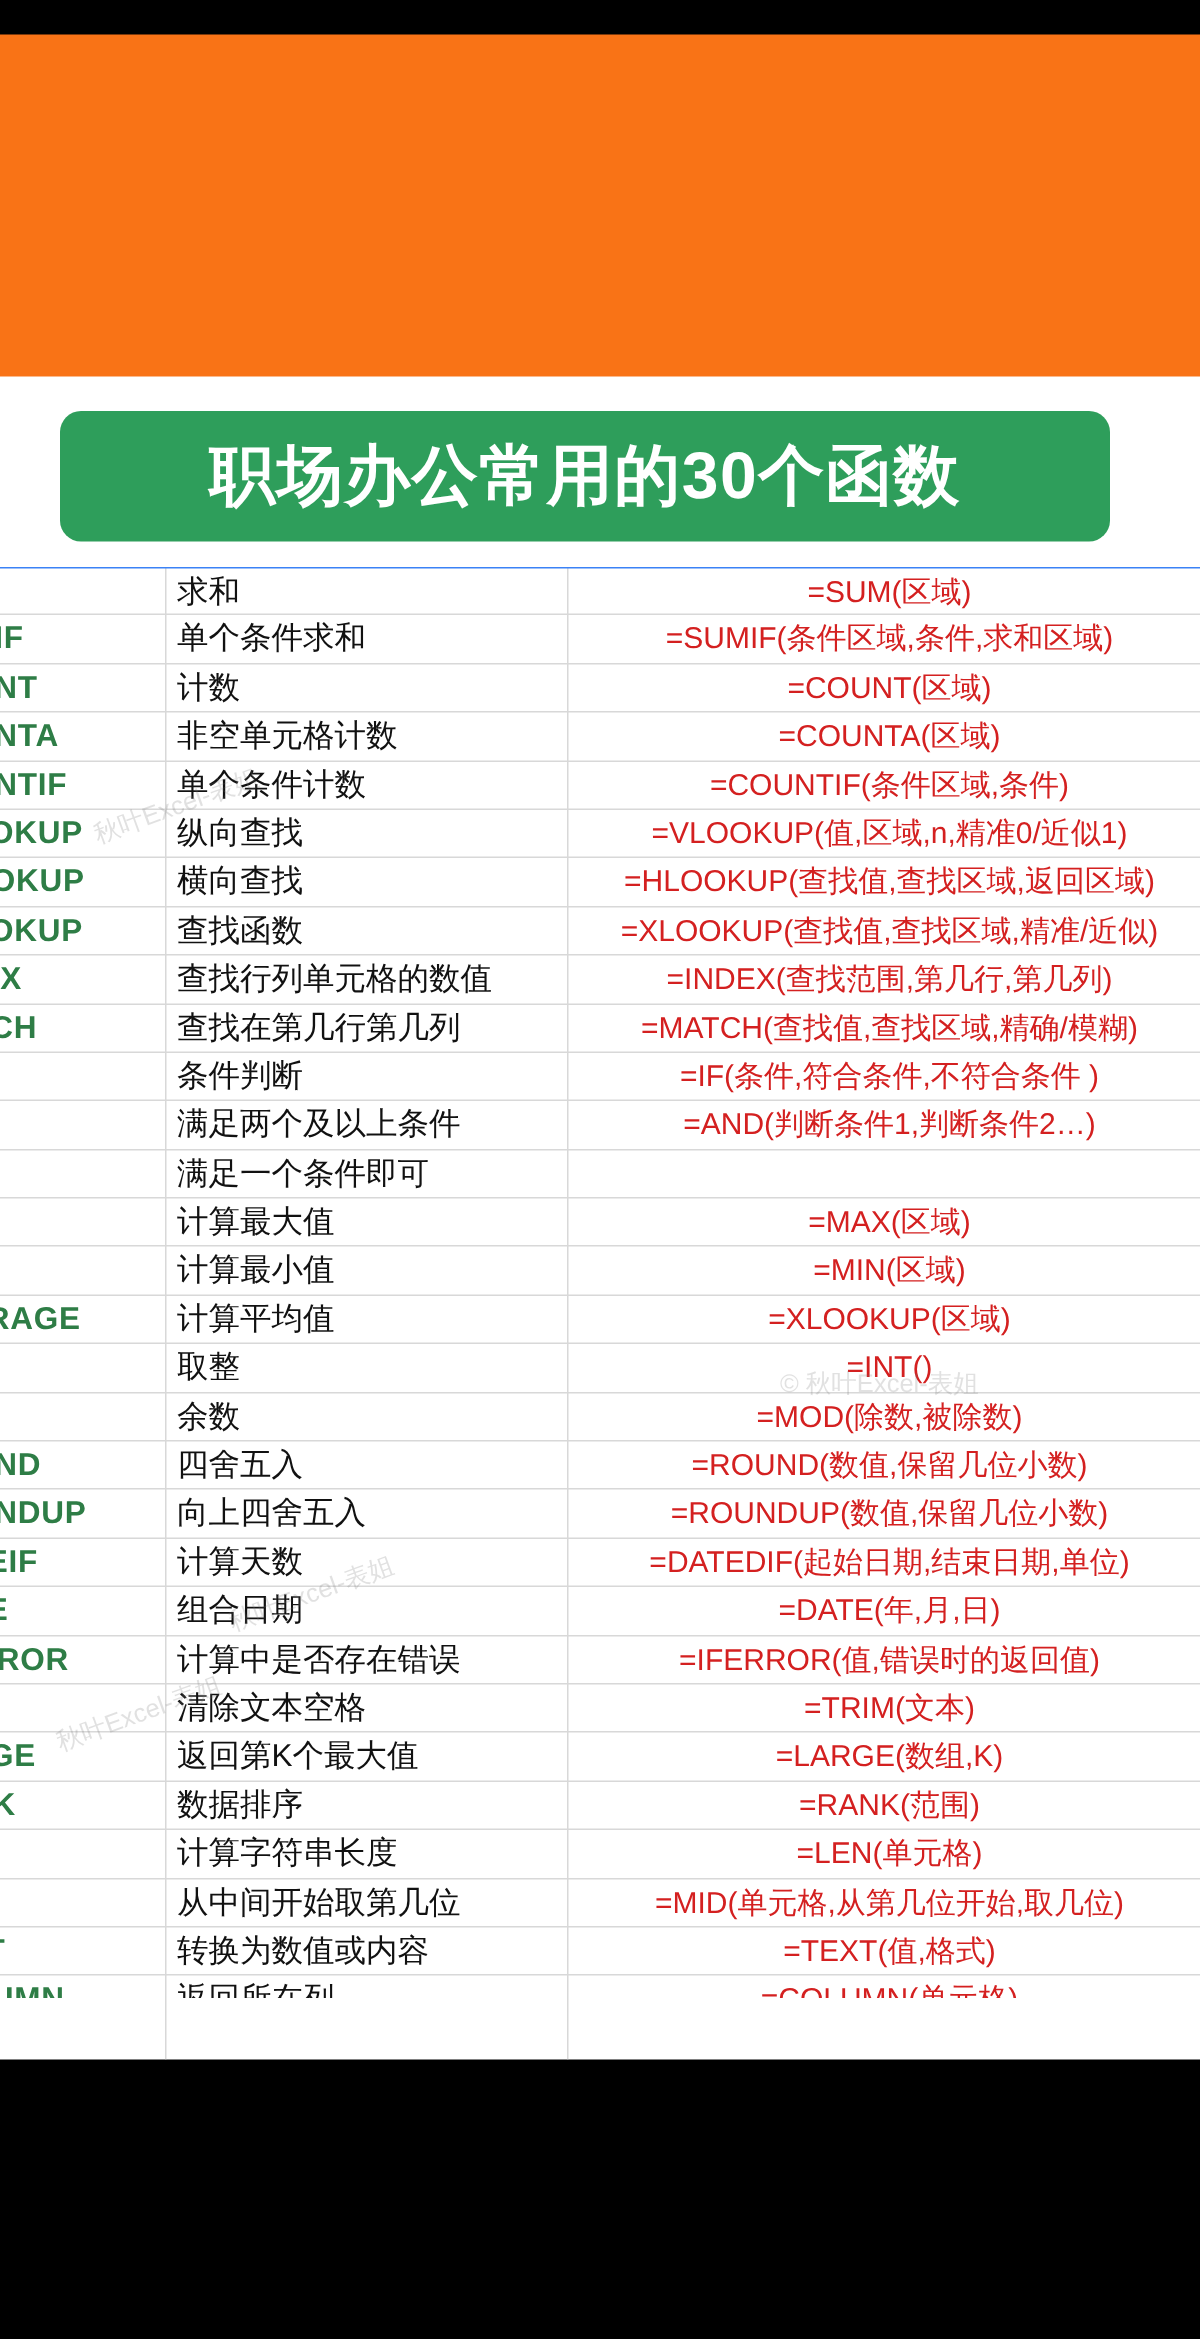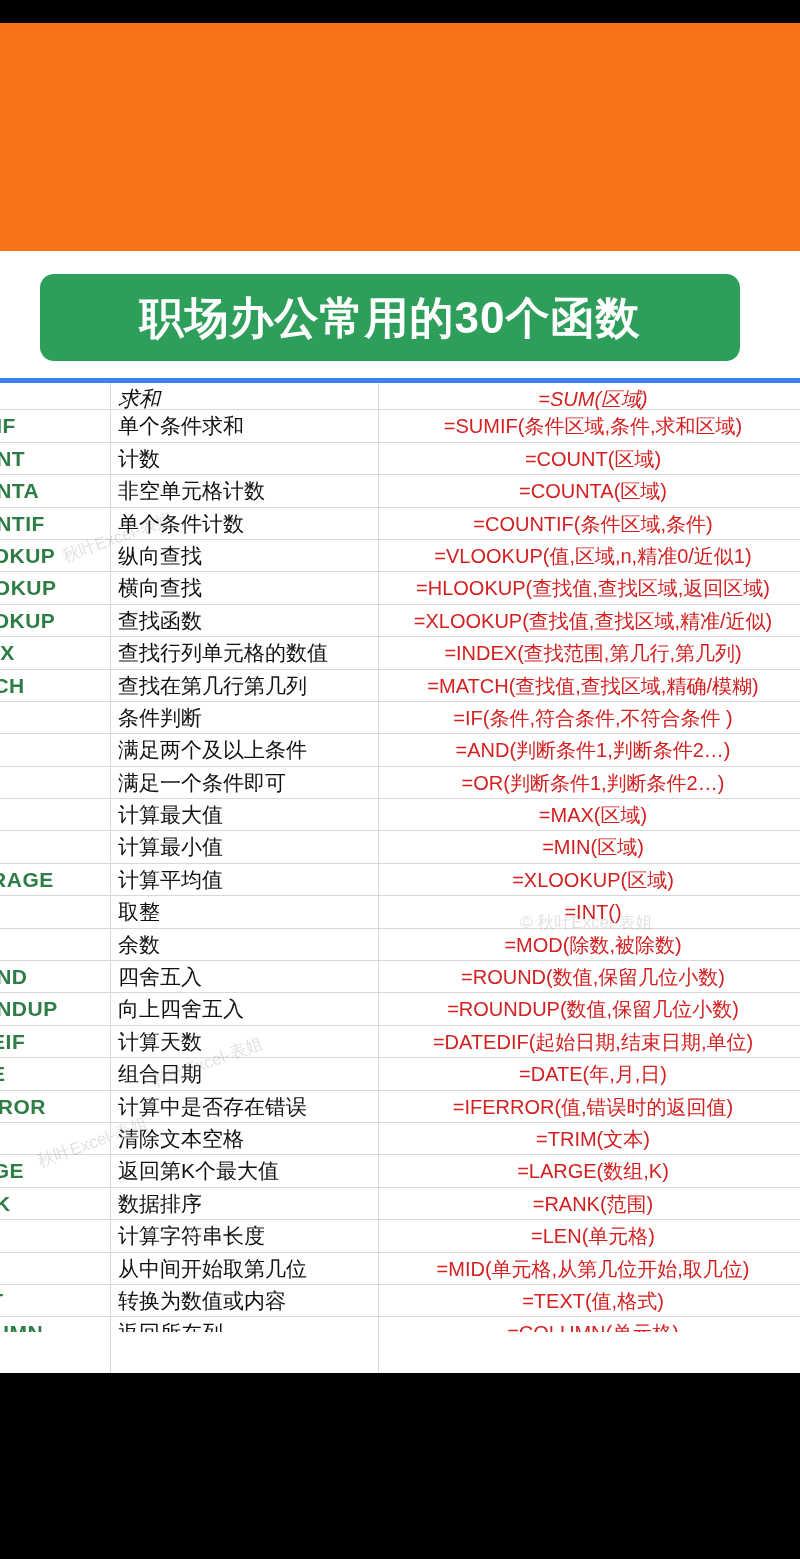--- a/index.html
+++ b/index.html
@@ -62,22 +62,21 @@
     top: 127px;
     width: 800px;
   }
   .row {
     position: relative;
     height: 32.4px;
     border-bottom: 1px solid #d8d8d8;
     box-sizing: border-box;
   }
   .row:first-child {
-    border-top: 5px solid #3b82f6;
-    font-style: italic;
+    border-top: 1px solid #3b82f6;
   }
   .cell {
     position: absolute;
     top: 0;
     height: 32.4px;
     line-height: 32.4px;
     white-space: nowrap;
     overflow: hidden;
     font-size: 21px;
   }
@@ -208,21 +207,20 @@
           <div class="cell c-syntax">=IF(条件,符合条件,不符合条件 )</div>
         </div>
         <div class="row">
           <div class="cell c-func">AND</div>
           <div class="cell c-desc">满足两个及以上条件</div>
           <div class="cell c-syntax">=AND(判断条件1,判断条件2…)</div>
         </div>
         <div class="row">
           <div class="cell c-func">OR</div>
           <div class="cell c-desc">满足一个条件即可</div>
-          <div class="cell c-syntax">=OR(判断条件1,判断条件2…)</div>
         </div>
         <div class="row">
           <div class="cell c-func">MAX</div>
           <div class="cell c-desc">计算最大值</div>
           <div class="cell c-syntax">=MAX(区域)</div>
         </div>
         <div class="row">
           <div class="cell c-func">MIN</div>
           <div class="cell c-desc">计算最小值</div>
           <div class="cell c-syntax">=MIN(区域)</div>

